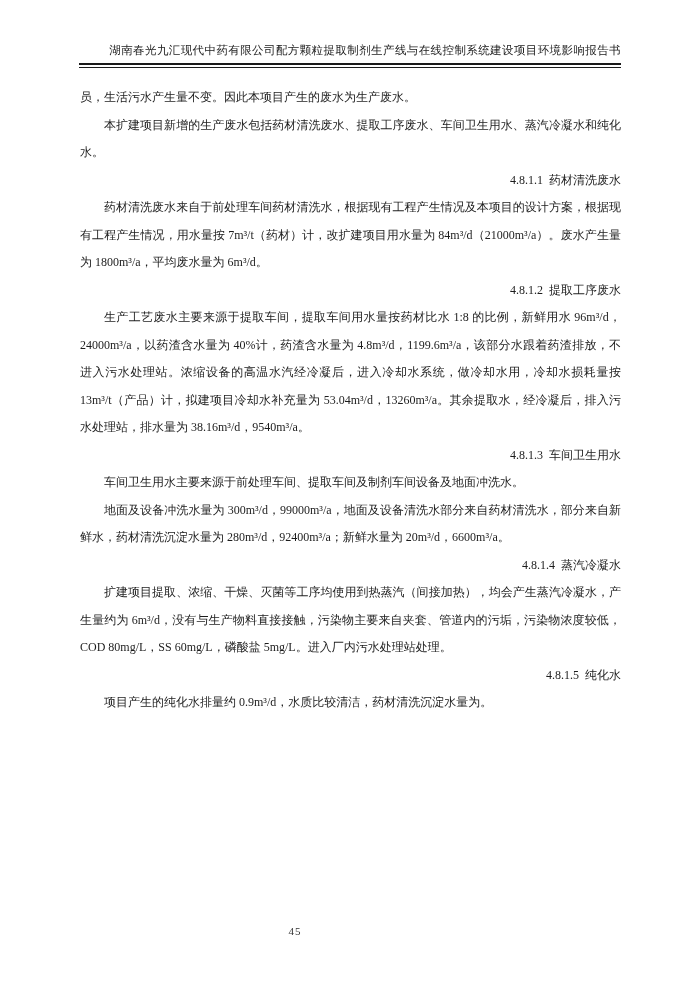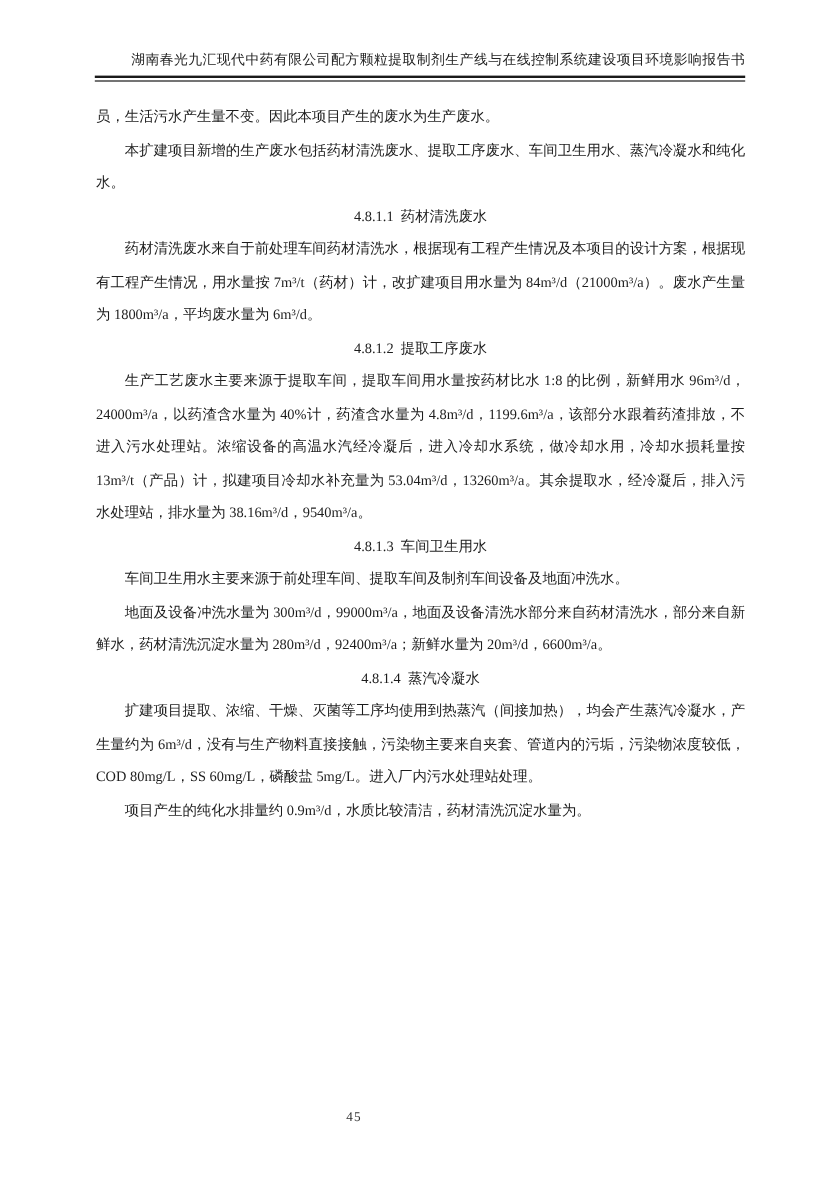--- a/index.html
+++ b/index.html
@@ -44,21 +44,21 @@
     text-justify: inter-ideograph;
   }
   .doc-body p, .doc-body h2 {
     margin: 0;
     padding: 0;
     font-size: 12px;
     font-weight: normal;
     line-height: 27.5px;
   }
   .doc-body p.indent { text-indent: 2em; }
-  .doc-body h2 { text-align: center; }
+  .doc-body h2 { text-align: right; }
 
   .doc-footer {
     position: absolute;
     left: 0; top: 921px;
     width: 590px;
     text-align: center;
   }
   .doc-footer .page-number {
     font-size: 11px;
     color: #333;
@@ -80,20 +80,21 @@
     <p class="indent">本扩建项目新增的生产废水包括药材清洗废水、提取工序废水、车间卫生用水、蒸汽冷凝水和纯化水。</p>
     <h2>4.8.1.1&nbsp; 药材清洗废水</h2>
     <p class="indent">药材清洗废水来自于前处理车间药材清洗水，根据现有工程产生情况及本项目的设计方案，根据现有工程产生情况，用水量按 7m³/t（药材）计，改扩建项目用水量为 84m³/d（21000m³/a）。废水产生量为 1800m³/a，平均废水量为 6m³/d。</p>
     <h2>4.8.1.2&nbsp; 提取工序废水</h2>
     <p class="indent">生产工艺废水主要来源于提取车间，提取车间用水量按药材比水 1:8 的比例，新鲜用水 96m³/d，24000m³/a，以药渣含水量为 40%计，药渣含水量为 4.8m³/d，1199.6m³/a，该部分水跟着药渣排放，不进入污水处理站。浓缩设备的高温水汽经冷凝后，进入冷却水系统，做冷却水用，冷却水损耗量按 13m³/t（产品）计，拟建项目冷却水补充量为 53.04m³/d，13260m³/a。其余提取水，经冷凝后，排入污水处理站，排水量为 38.16m³/d，9540m³/a。</p>
     <h2>4.8.1.3&nbsp; 车间卫生用水</h2>
     <p class="indent">车间卫生用水主要来源于前处理车间、提取车间及制剂车间设备及地面冲洗水。</p>
     <p class="indent">地面及设备冲洗水量为 300m³/d，99000m³/a，地面及设备清洗水部分来自药材清洗水，部分来自新鲜水，药材清洗沉淀水量为 280m³/d，92400m³/a；新鲜水量为 20m³/d，6600m³/a。</p>
     <h2>4.8.1.4&nbsp; 蒸汽冷凝水</h2>
     <p class="indent">扩建项目提取、浓缩、干燥、灭菌等工序均使用到热蒸汽（间接加热），均会产生蒸汽冷凝水，产生量约为 6m³/d，没有与生产物料直接接触，污染物主要来自夹套、管道内的污垢，污染物浓度较低，COD 80mg/L，SS 60mg/L，磷酸盐 5mg/L。进入厂内污水处理站处理。</p>
+    <h2>4.8.1.5&nbsp; 纯化水</h2>
     <p class="indent">项目产生的纯化水排量约 0.9m³/d，水质比较清洁，药材清洗沉淀水量为。</p>
   </div>
 
   <div class="doc-footer">
     <span class="page-number">45</span>
   </div>
 
 </div>
 
 </body></html>

